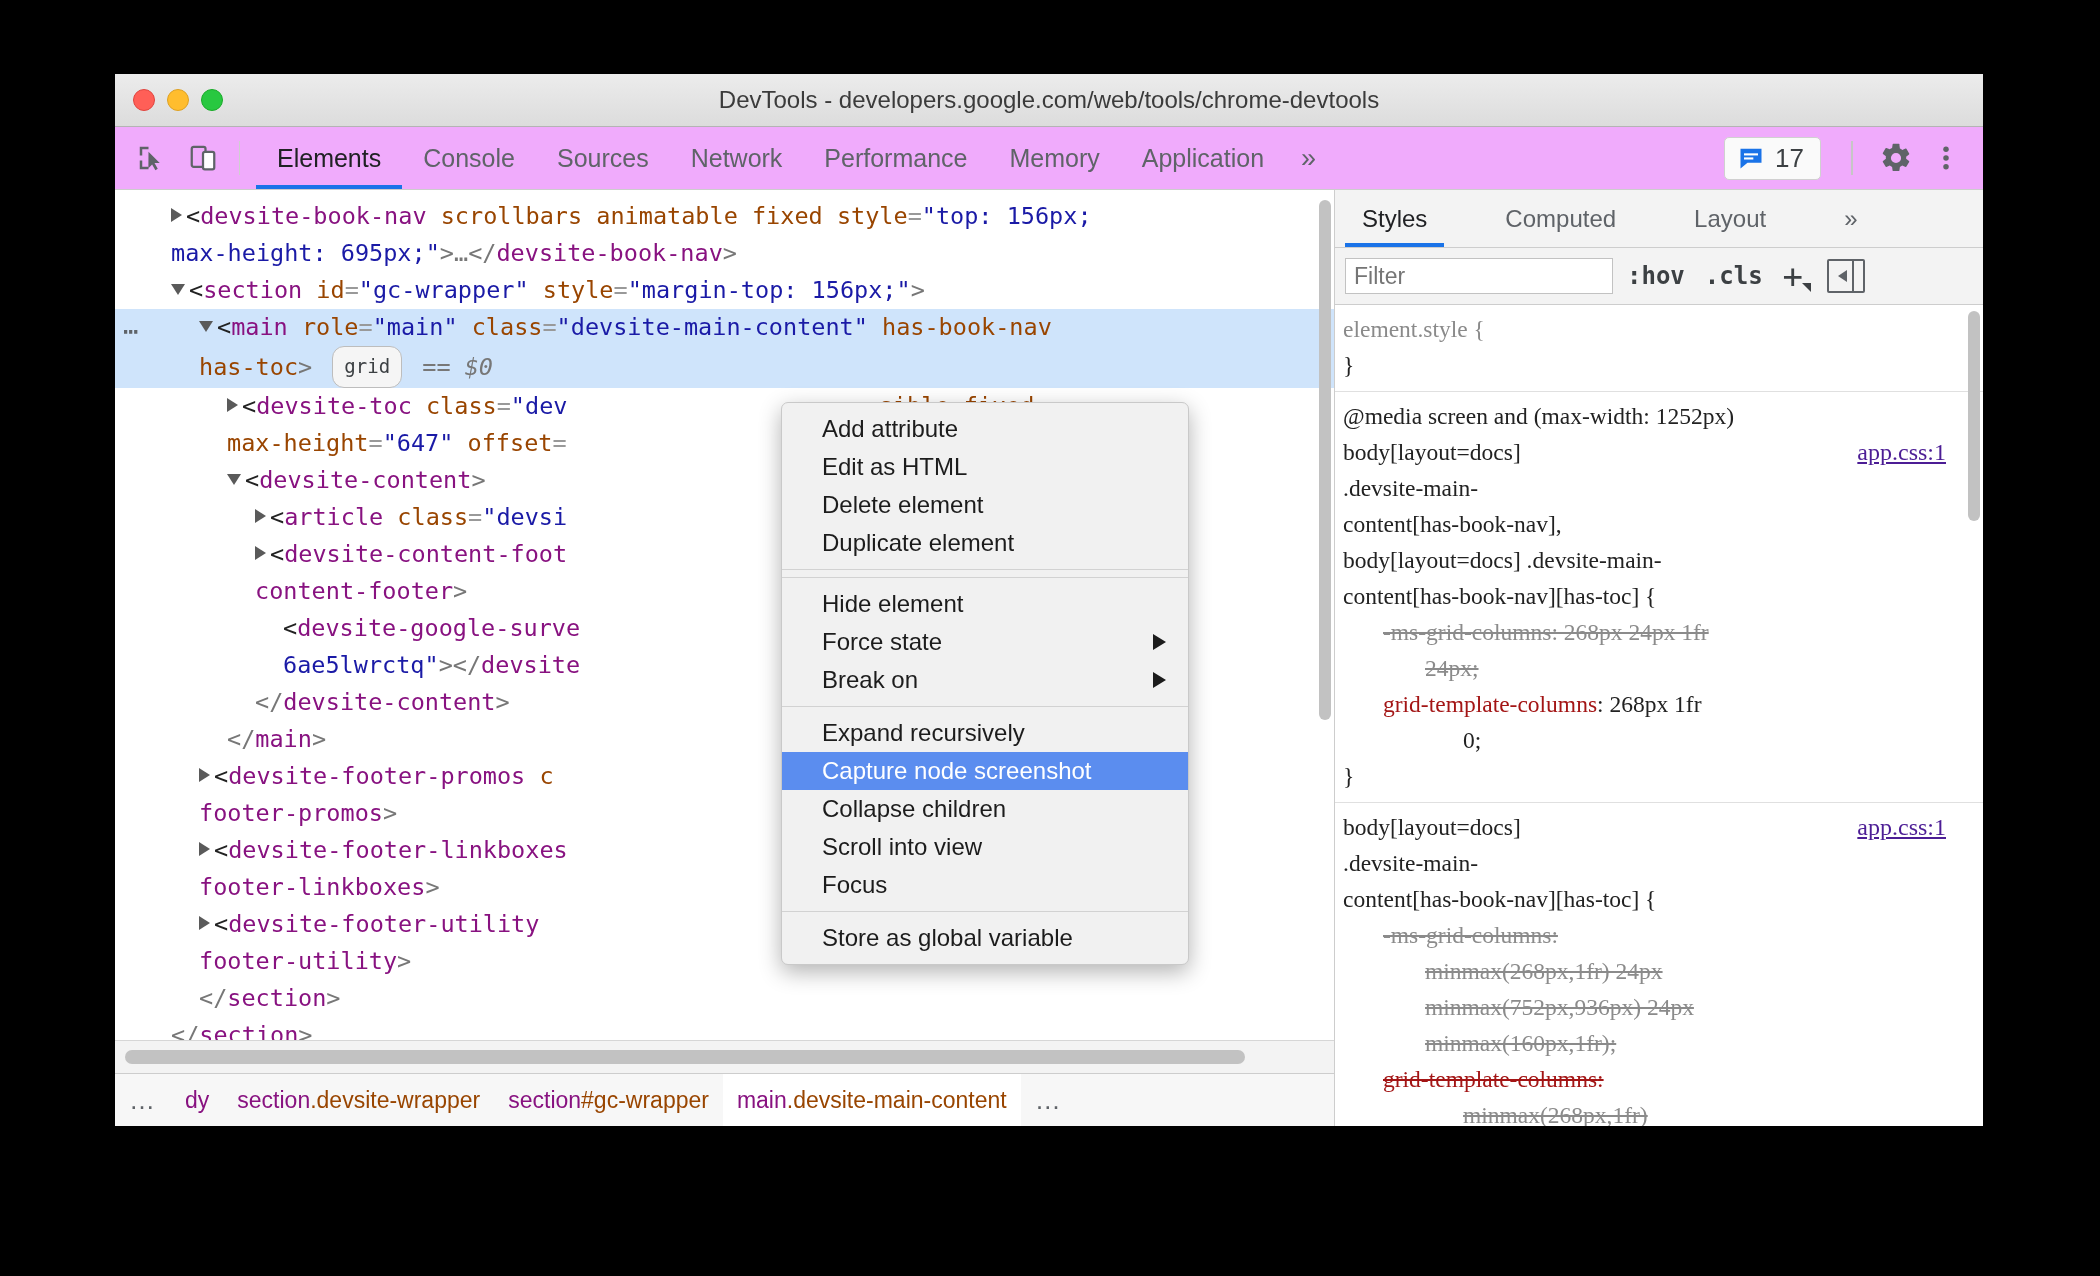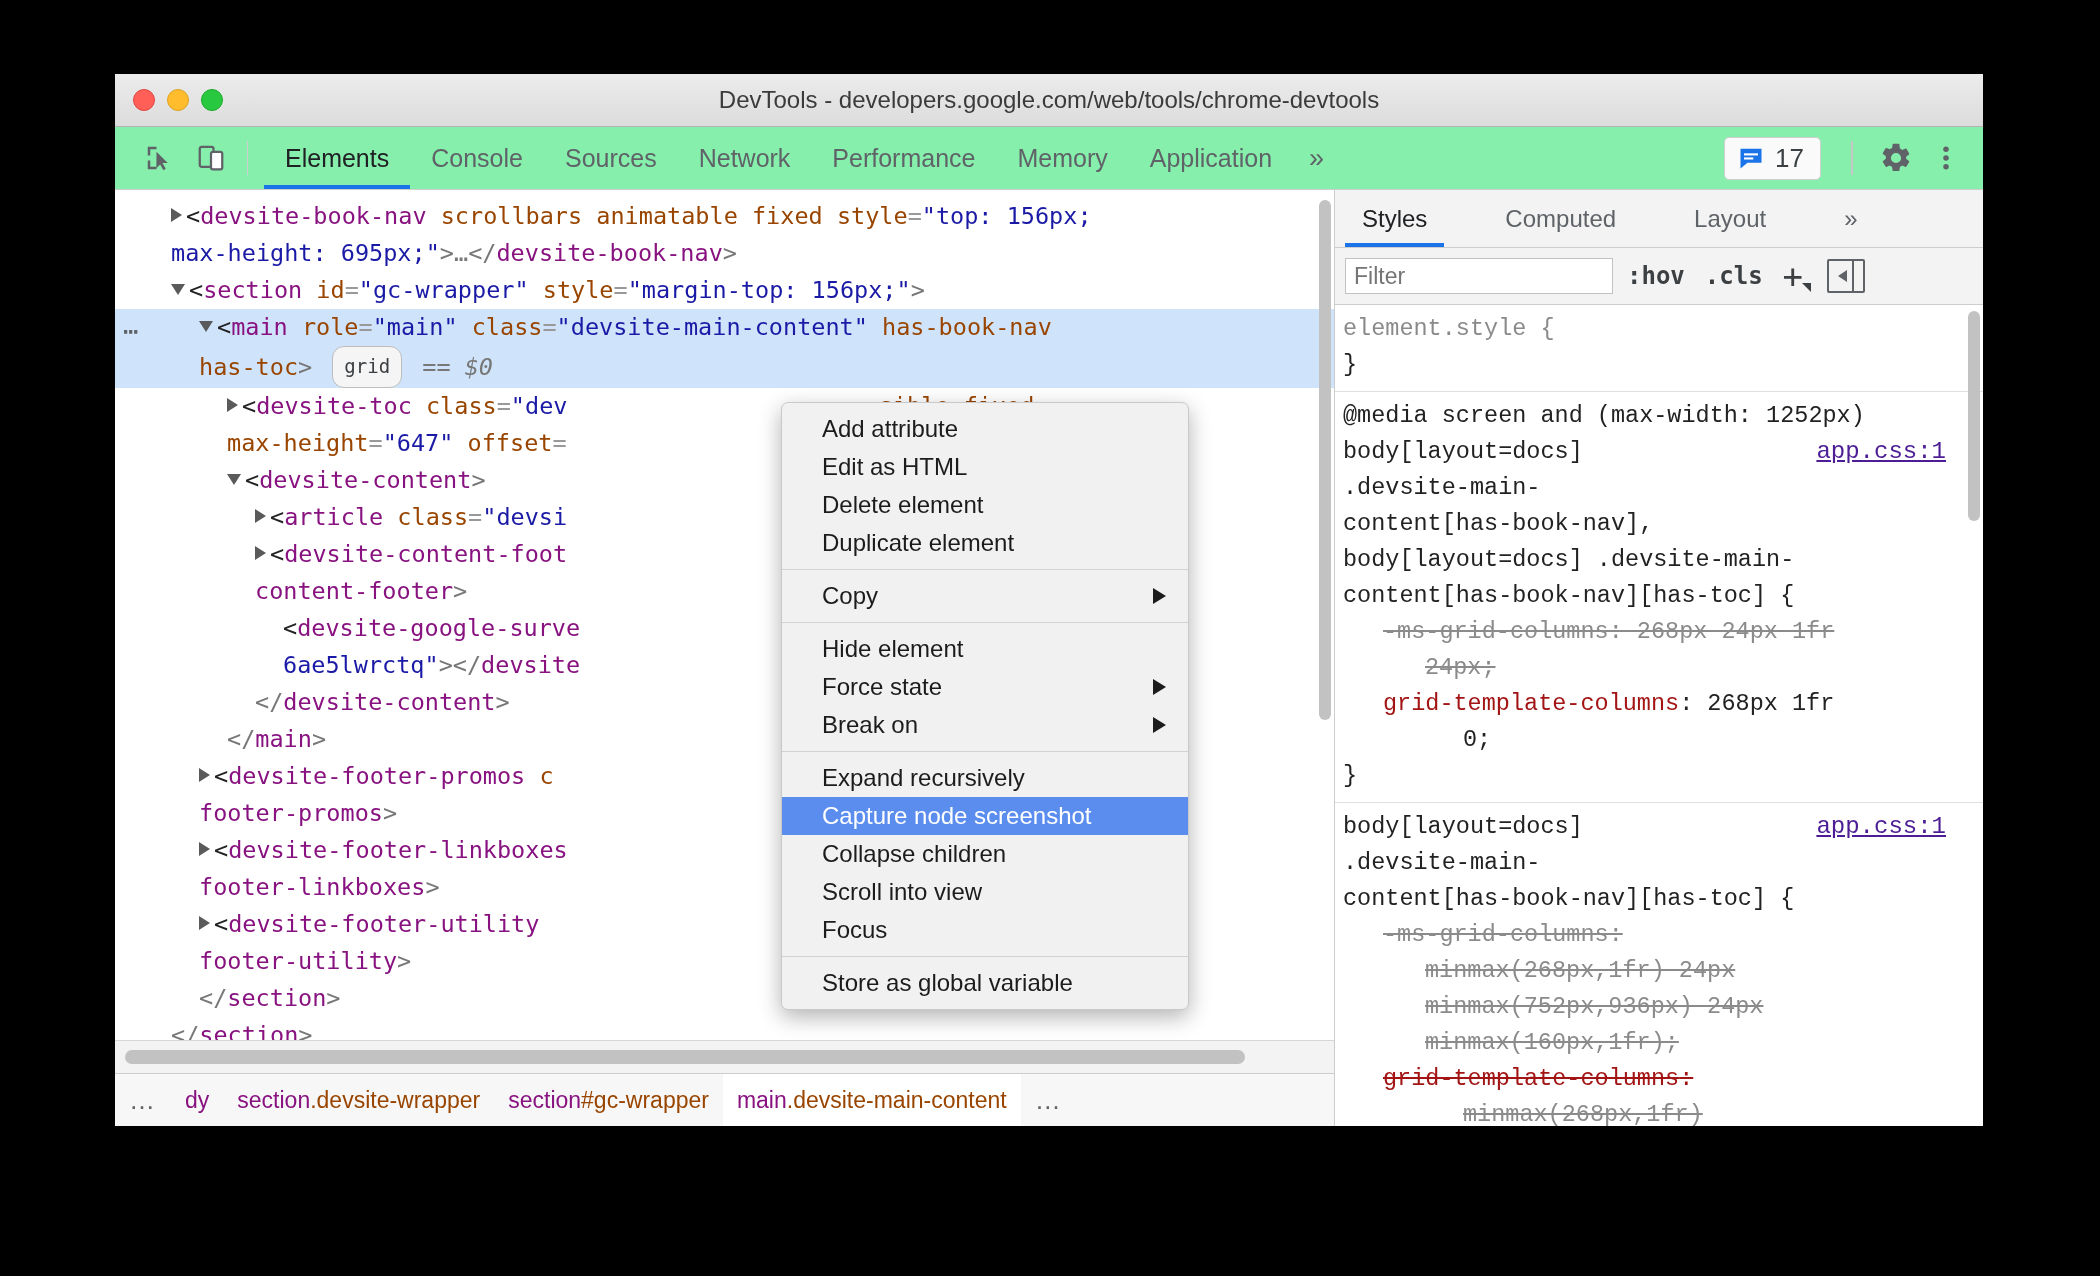--- a/index.html
+++ b/index.html
@@ -61,25 +61,25 @@
     font-size: 24px;
     color: #3b3b3b;
     font-family: "Liberation Sans", sans-serif;
     pointer-events: none;
   }
 
   
   #toolbar {
     height: 63px;
     flex: 0 0 63px;
-    background: #86efac;
+    background: #f0abfc;
     border-bottom: 1px solid #cdcdcd;
     display: flex;
     align-items: stretch;
-    padding: 0 14px 0 18px;
+    padding: 0 14px 0 10px;
     box-sizing: border-box;
   }
   .tb-icon-btn {
     width: 52px;
     display: flex;
     align-items: center;
     justify-content: center;
     cursor: pointer;
   }
   .tb-sep {
@@ -370,21 +370,21 @@
     width:0;height:0;
     border-right:9px solid #5f6368;
     border-top:6px solid transparent;
     border-bottom:6px solid transparent;
     margin-right: 8px;
   }
 
   #styles-content {
     flex: 1 1 auto;
     overflow: hidden;
-    font-family: Liberation Mono, monospace;
+    font-family: Liberation Serif, serif;
     font-size: 23.5px;
     line-height: 36px;
     color: #222;
     position: relative;
   }
   .rule-block {
     border-bottom: 1px solid #e0e0e0;
     padding: 6px 14px 8px 8px;
     position: relative;
   }
@@ -643,24 +643,20 @@
       <div class="mi">
         <span>Edit as HTML</span>
       </div>
       <div class="mi">
         <span>Delete element</span>
       </div>
       <div class="mi">
         <span>Duplicate element</span>
       </div>
       <div class="msep"></div>
-      <div class="mi">
-        <span>Copy</span>
-        <span class="submenu-arrow"></span>
-      </div>
       <div class="msep"></div>
       <div class="mi">
         <span>Hide element</span>
       </div>
       <div class="mi">
         <span>Force state</span>
         <span class="submenu-arrow"></span>
       </div>
       <div class="mi">
         <span>Break on</span>

